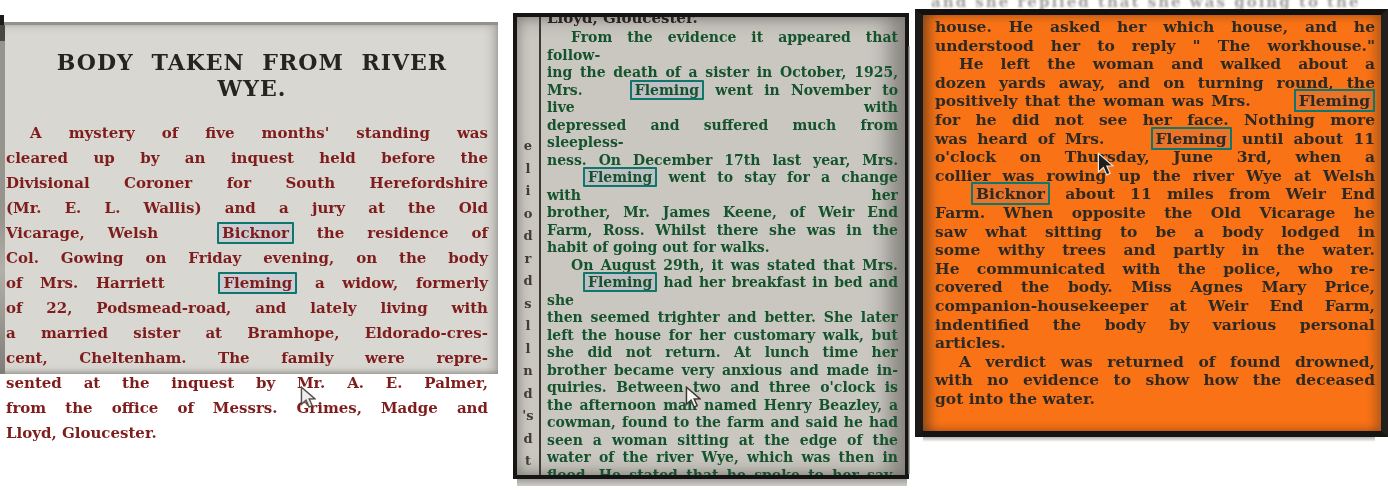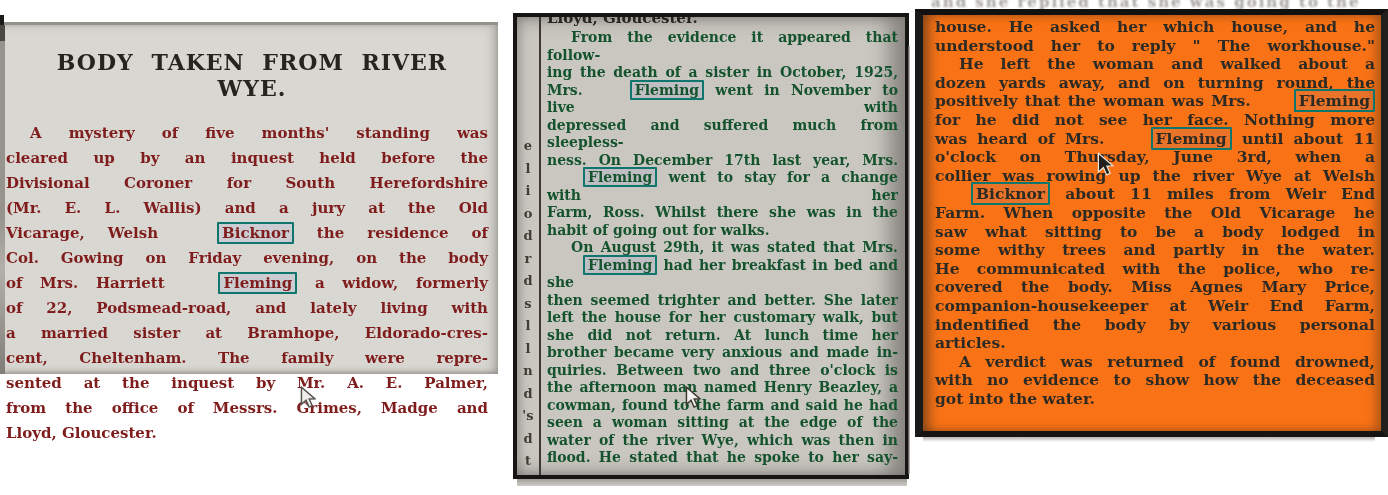--- a/index.html
+++ b/index.html
@@ -99,20 +99,21 @@
         <div class="cutline-top">
           <span class="ct-inner">Lloyd, Gloucester.</span>
         </div>
         <div class="col-text">
             <div class="line indent">From the evidence it appeared that follow-</div>
             <div class="line">ing the death of a sister in October, 1925,</div>
             <div class="line">Mrs. <span class="hl">Fleming</span> went in November to live with</div>
             <div class="line">depressed and suffered much from sleepless-</div>
             <div class="line">ness.   On December 17th last year, Mrs.</div>
             <div class="line"><span class="hl">Fleming</span> went to stay for a change with her</div>
+            <div class="line">brother, Mr. James Keene, of Weir End</div>
             <div class="line">Farm, Ross.  Whilst there she was in the</div>
             <div class="line nojust">habit of going out for walks.</div>
             <div class="line indent">On August 29th, it was stated that Mrs.</div>
             <div class="line"><span class="hl">Fleming</span> had her breakfast in bed and she</div>
             <div class="line">then seemed trighter and better. She later</div>
             <div class="line">left the house for her customary walk, but</div>
             <div class="line">she did not return.  At lunch time her</div>
             <div class="line">brother became very anxious and made in-</div>
             <div class="line">quiries.  Between two and three o'clock is</div>
             <div class="line">the afternoon man named Henry Beazley, a</div>

